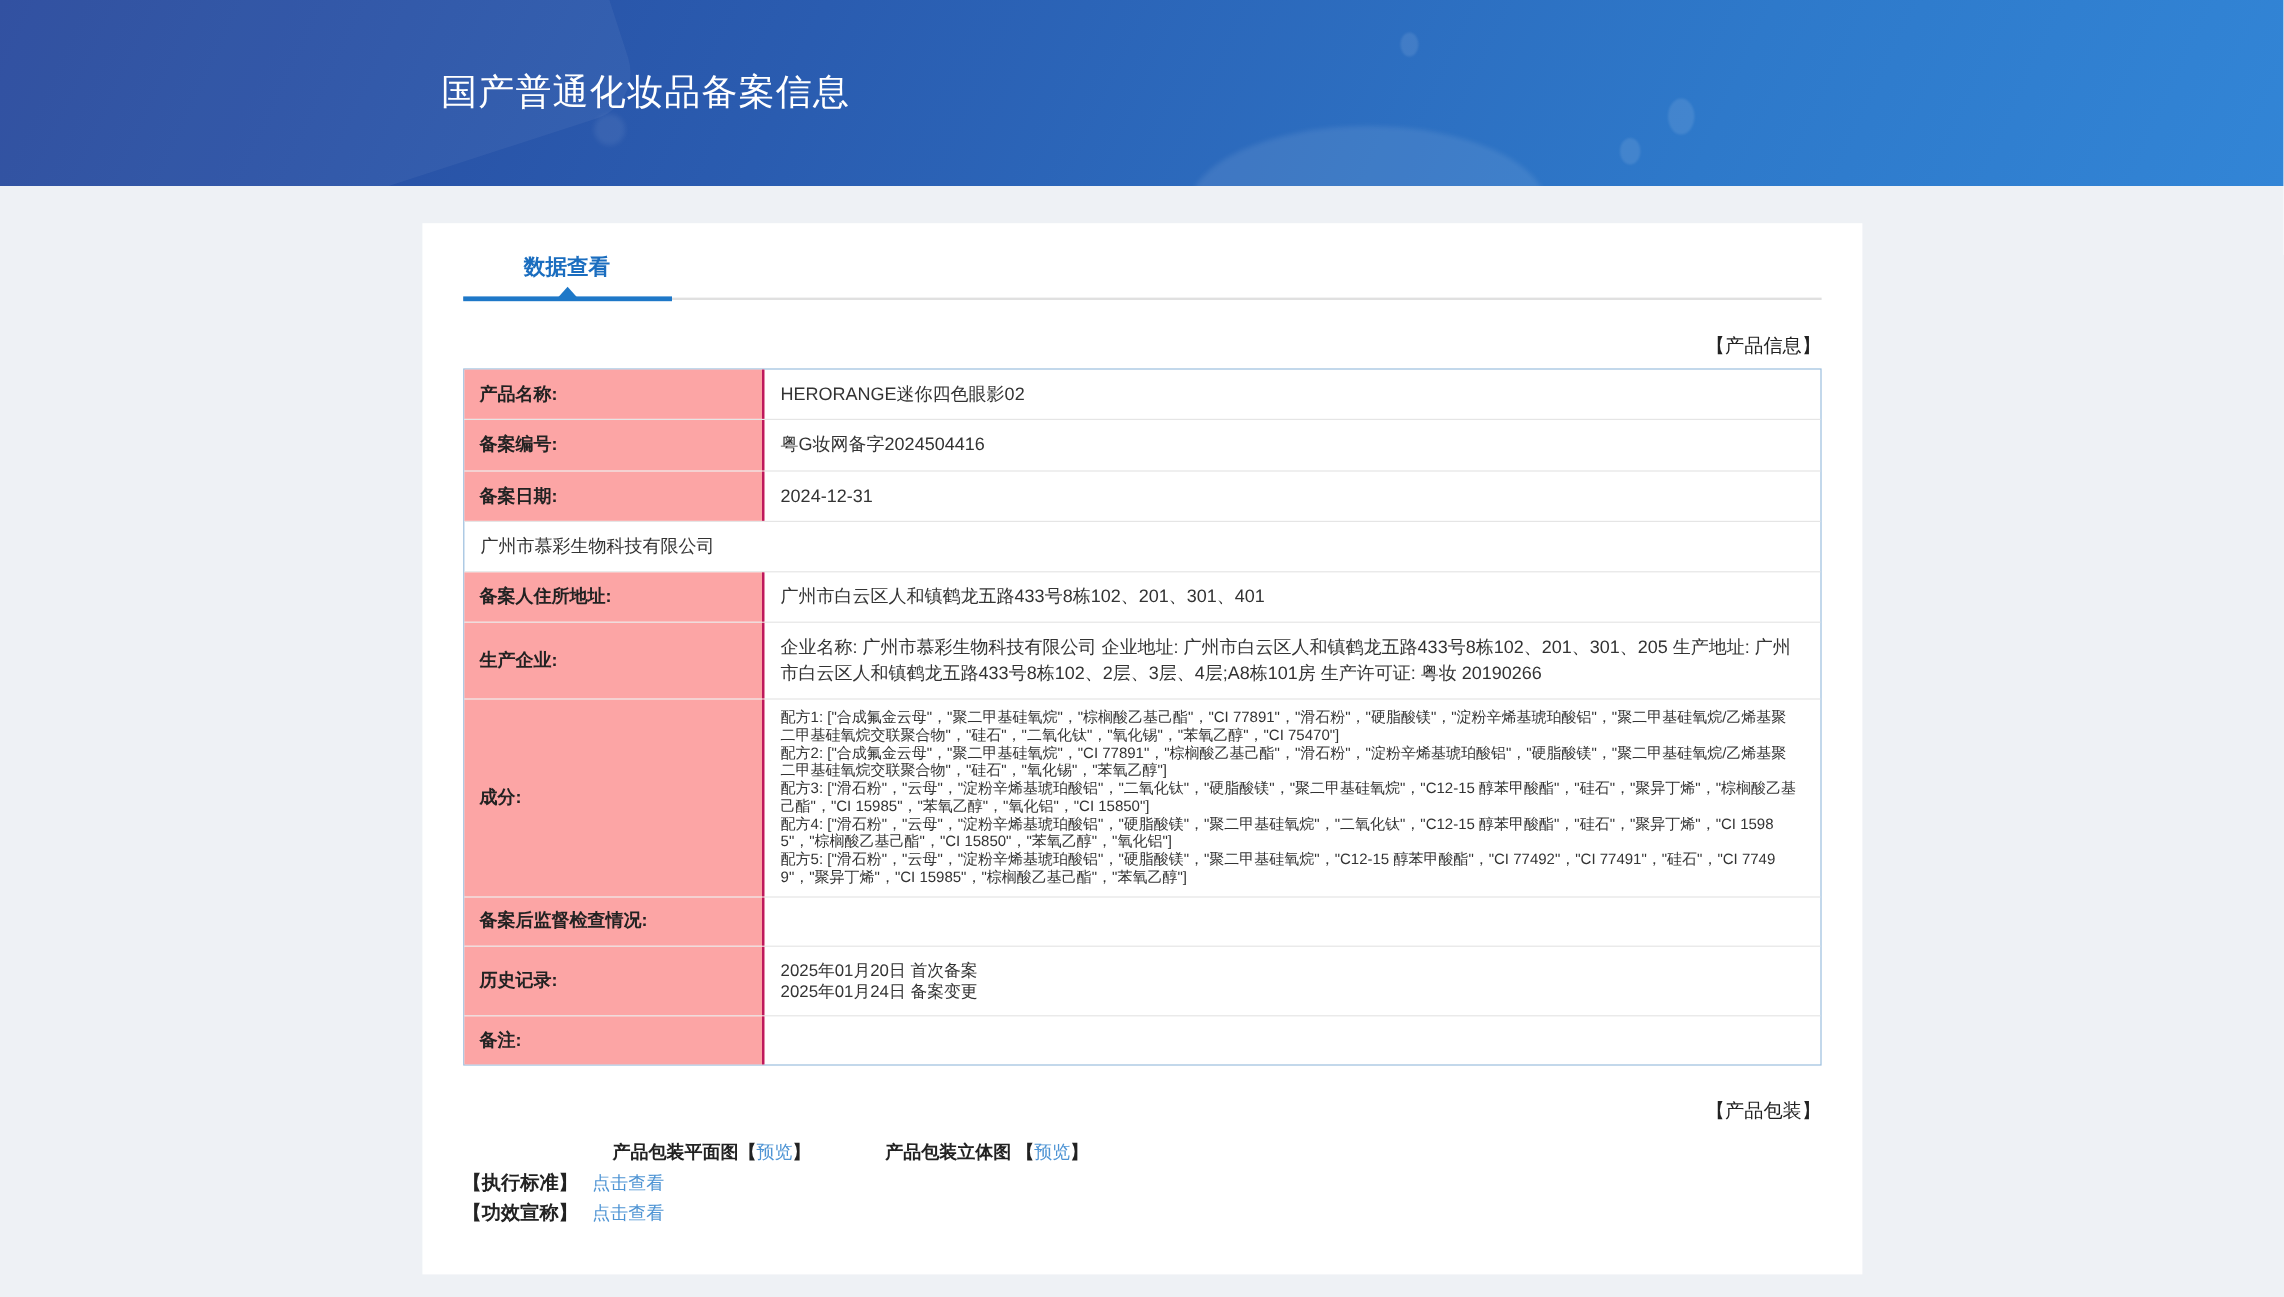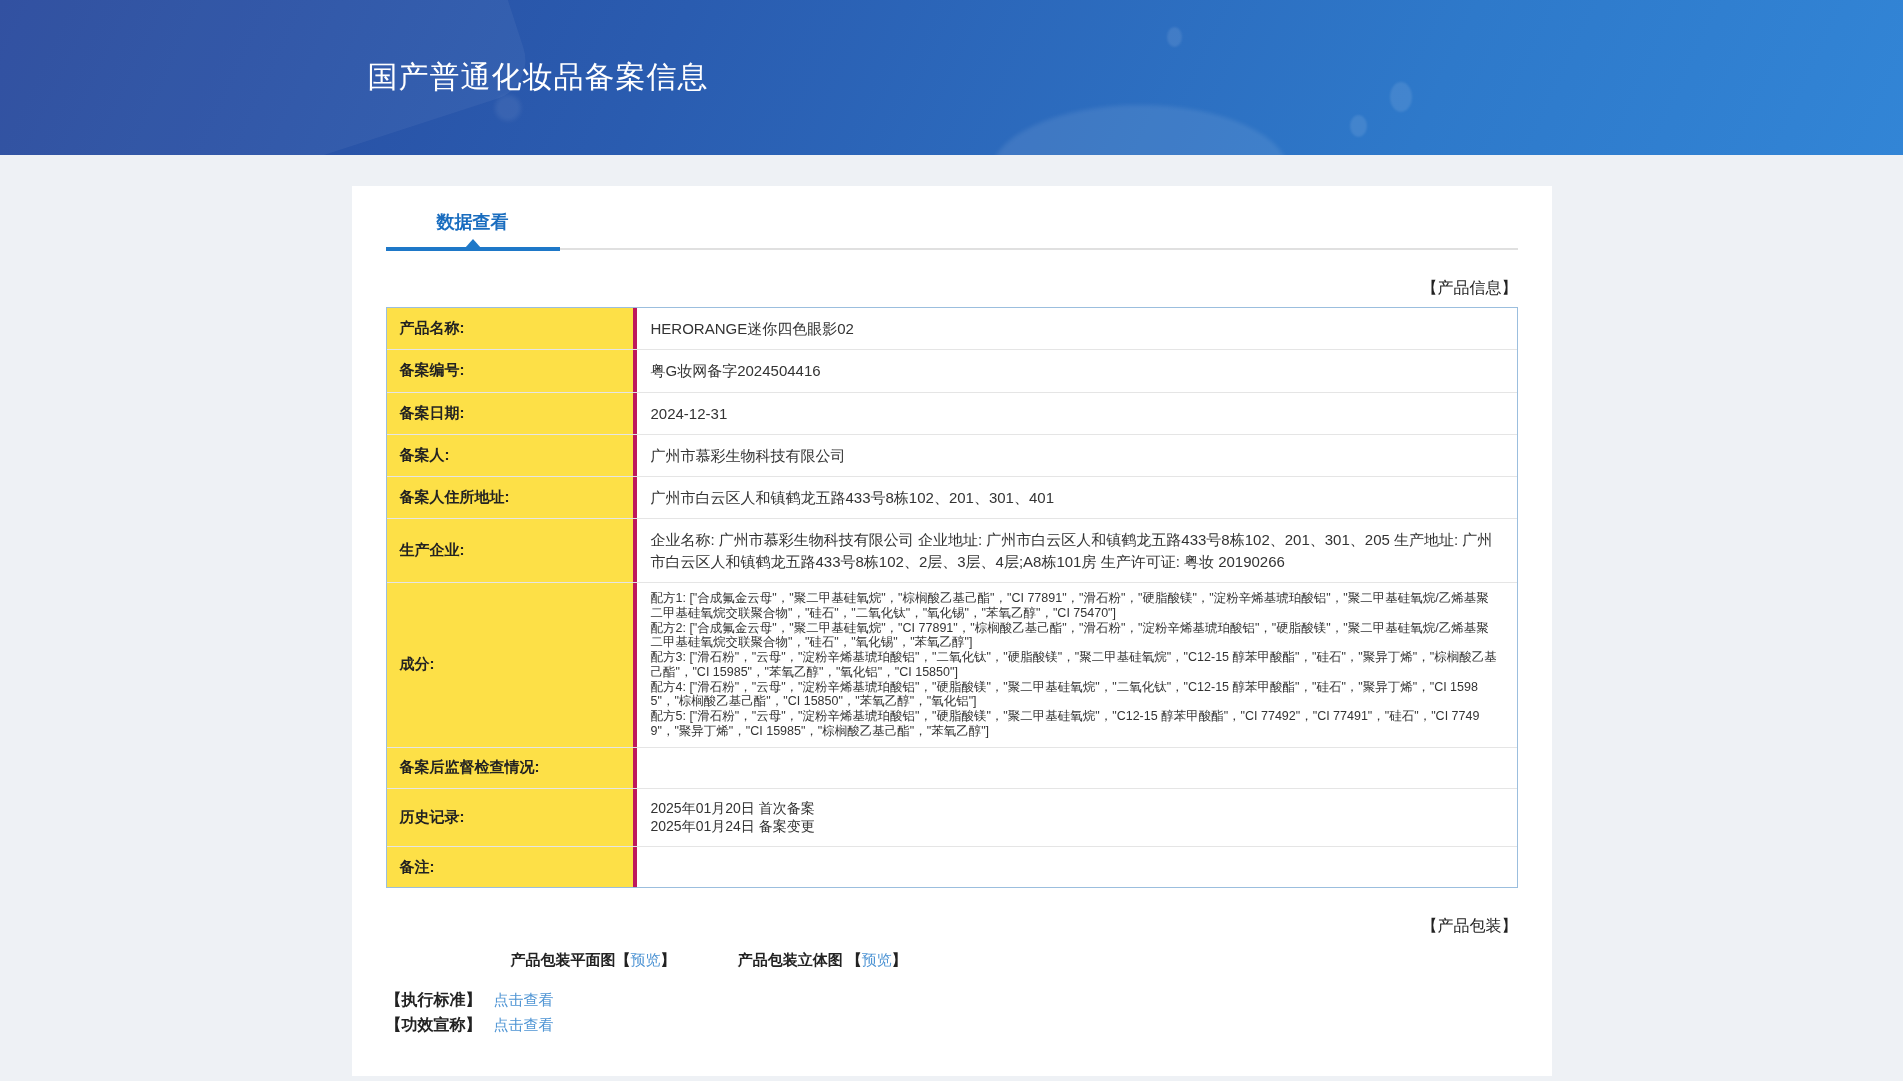--- a/index.html
+++ b/index.html
@@ -92,27 +92,27 @@
     text-align: right;
   }
 
   
   .info-table { border: 1px solid #9bbede; }
   .row { display: flex; border-top: 1px solid #e5e5e5; }
   .row:first-child { border-top: none; }
   .cell-label {
     flex: 0 0 250px;
     width: 250px;
-    background: #fde047;
+    background: #fca5a5;
     font-weight: bold;
     font-size: 15px;
     color: #222;
     display: flex; align-items: center;
     padding: 10px 10px 10px 13px;
-    border-right: 4px solid #be185d;
+    border-right: 2px solid #be185d;
   }
   .cell-value {
     flex: 1;
     font-size: 15px;
     display: flex; flex-direction: column; justify-content: center;
     padding: 10px 16px 10px 14px;
     line-height: 1.42;
     min-height: 40px;
     word-break: break-all;
   }
@@ -121,21 +121,21 @@
     line-height: 1.18;
     padding-top: 8px;
     padding-bottom: 8px;
     color: #333;
   }
   .row-history .cell-value { font-size: 14px; line-height: 1.35; }
 
   
   .packaging-items {
     padding-left: 125px;
-    margin: 14px 0 20px;
+    margin: 14px 0 6px;
     font-size: 15px;
   }
   .packaging-item { display: inline-block; margin-right: 58px; font-weight: bold; color: #222; }
   .link { color: #4e94d4; cursor: pointer; text-decoration: none; font-weight: normal; }
   .std-row { margin: 4px 0 0; font-size: 16px; }
   .std-heading { font-weight: bold; color: #222; }
   .std-row .link { margin-left: 12px; font-size: 15px; }
 </style>
 </head>
 <body>
@@ -175,21 +175,20 @@
       <div class="cell-label">备案编号:</div>
       <div class="cell-value">粤G妆网备字2024504416</div>
     </div>
 
     <div class="row">
       <div class="cell-label">备案日期:</div>
       <div class="cell-value">2024-12-31</div>
     </div>
 
     <div class="row">
-      <div class="cell-label">备案人:</div>
       <div class="cell-value">广州市慕彩生物科技有限公司</div>
     </div>
 
     <div class="row">
       <div class="cell-label">备案人住所地址:</div>
       <div class="cell-value">广州市白云区人和镇鹤龙五路433号8栋102、201、301、401</div>
     </div>
 
     <div class="row">
       <div class="cell-label">生产企业:</div>

